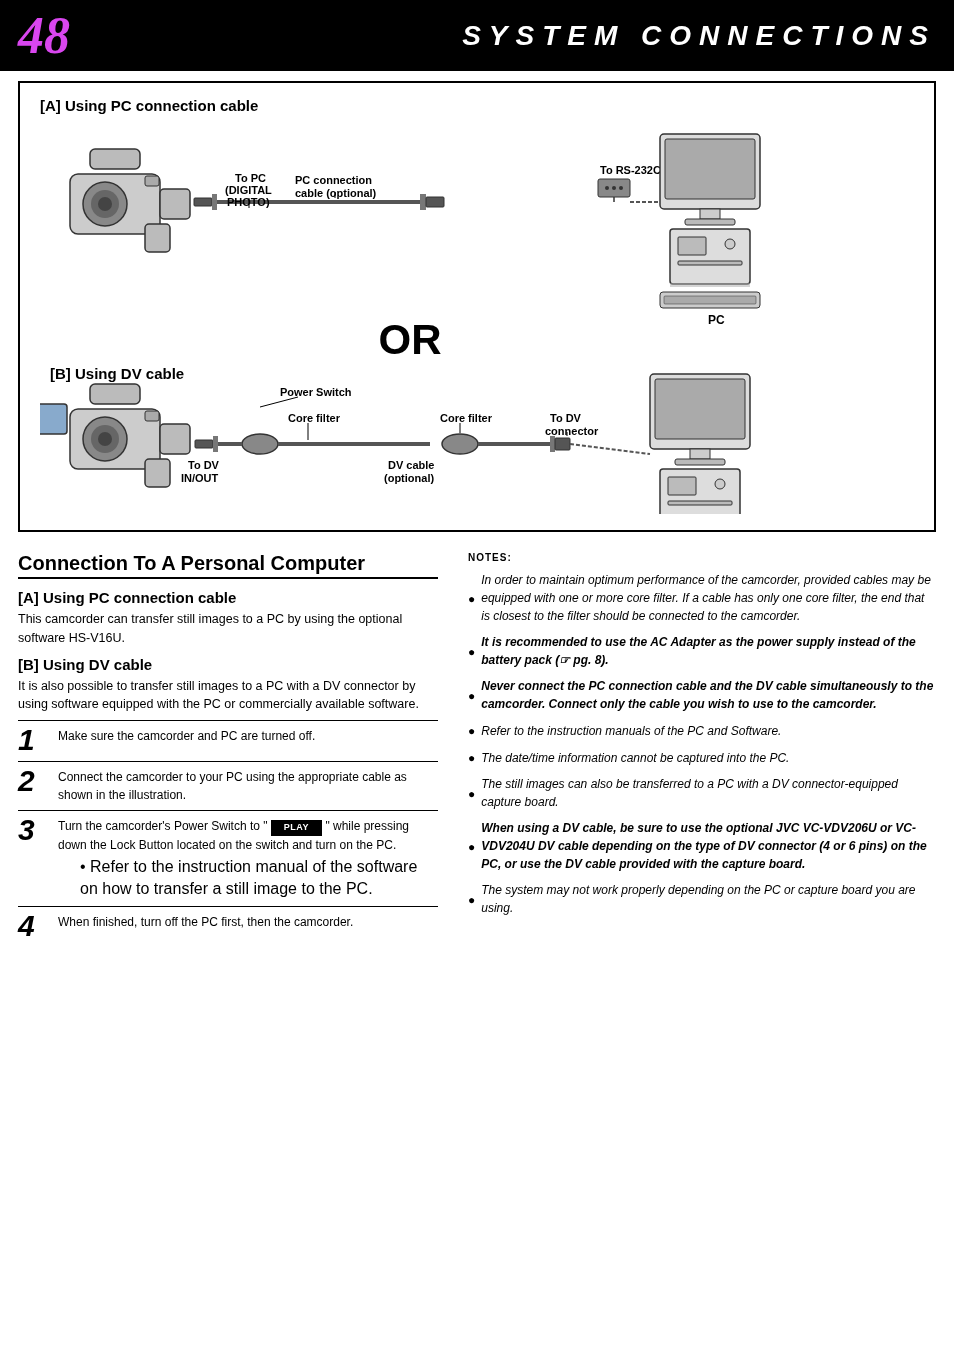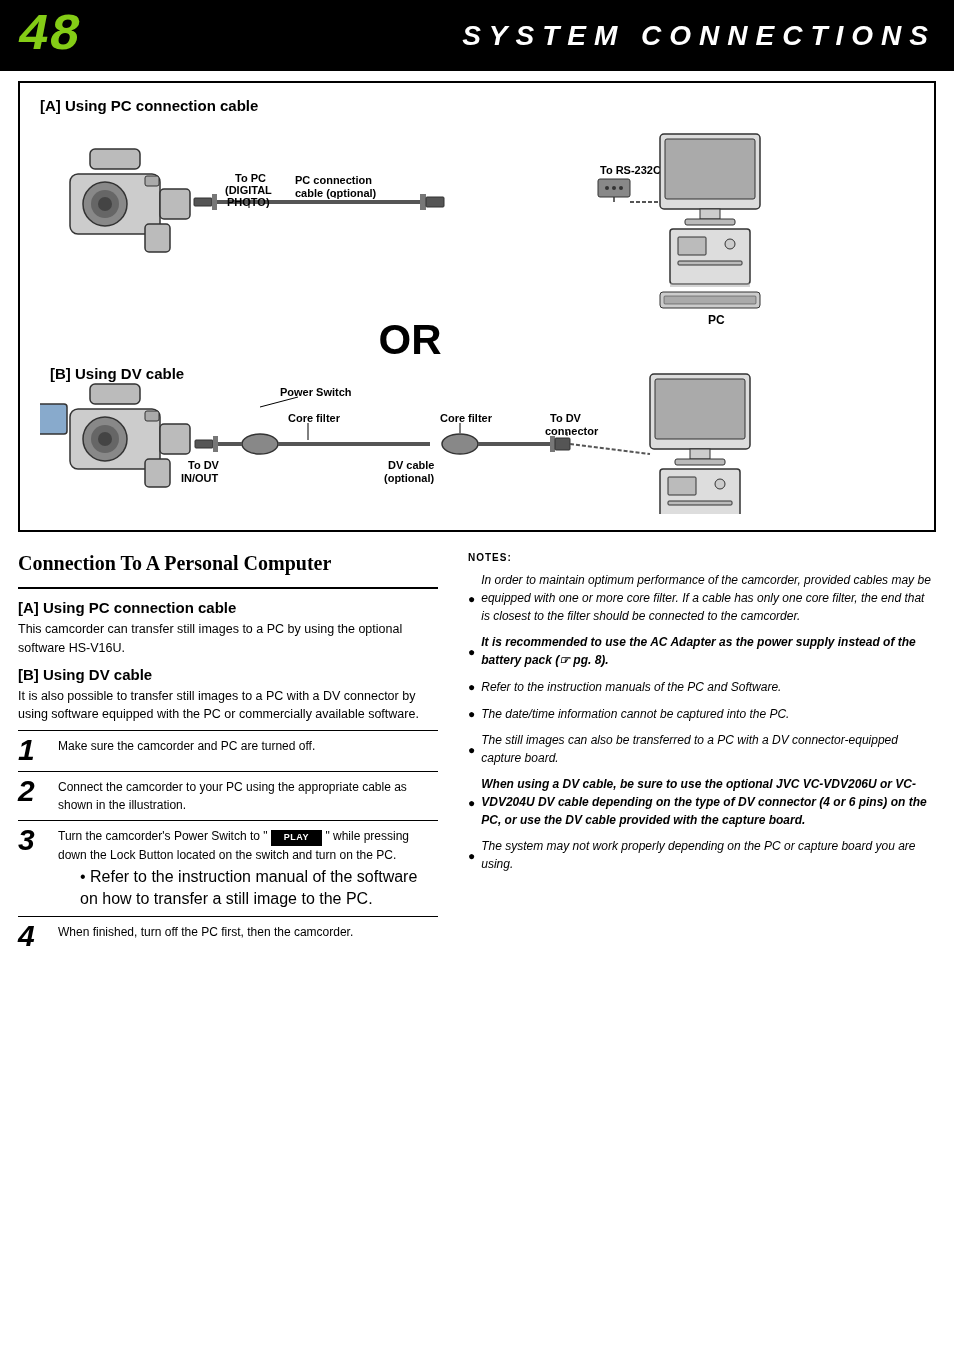--- a/index.html
+++ b/index.html
@@ -17,22 +17,22 @@
       background: #000;
       display: flex;
       align-items: center;
       justify-content: space-between;
       padding: 6px 18px;
     }
     .header-page-num {
       font-size: 52px;
       font-style: italic;
       font-weight: bold;
-      color: #84cc16;
-      font-family: Liberation Mono, monospace;
+      color: #d946ef;
+      font-family: Liberation Serif, serif;
     }
     .header-title {
       font-size: 28px;
       font-weight: bold;
       color: #ffffff;
       letter-spacing: 8px;
       font-style: italic;
       font-family: Arial, Helvetica, sans-serif;
     }
 
@@ -64,23 +64,23 @@
     }
 
     .right-col {
       flex: 1;
       padding-left: 10px;
     }
 
     .section-heading {
       font-size: 20px;
       font-weight: bold;
-      font-family: Liberation Serif, serif;
+      font-family: Liberation Sans, sans-serif;
       border-bottom: 2px solid #000;
-      padding-bottom: 12px;
+      padding-bottom: 2px;
       margin-bottom: 10px;
     }
 
     .sub-heading {
       font-size: 15px;
       font-weight: bold;
       margin-bottom: 4px;
       margin-top: 8px;
     }
 
@@ -369,20 +369,23 @@
     <div class="notes-heading">NOTES:</div>
 
     <ul class="notes-list">
       <li>
         <span class="note-italic">In order to maintain optimum performance of the camcorder, provided cables may be equipped with one or more core filter. If a cable has only one core filter, the end that is closest to the filter should be connected to the camcorder.</span>
       </li>
       <li>
         <span class="note-bold-italic">It is recommended to use the AC Adapter as the power supply instead of the battery pack (☞ pg. 8).</span>
       </li>
       <li>
+        <span class="note-bold-italic">Never connect the PC connection cable and the DV cable simultaneously to the camcorder. Connect only the cable you wish to use to the camcorder.</span>
+      </li>
+      <li>
         <span class="note-italic">Refer to the instruction manuals of the PC and Software.</span>
       </li>
       <li>
         <span class="note-italic">The date/time information cannot be captured into the PC.</span>
       </li>
       <li>
         <span class="note-italic">The still images can also be transferred to a PC with a DV connector-equipped capture board.</span>
       </li>
       <li>
         <span class="note-bold-italic">When using a DV cable, be sure to use the optional JVC VC-VDV206U or VC-VDV204U DV cable depending on the type of DV connector (4 or 6 pins) on the PC, or use the DV cable provided with the capture board.</span>

